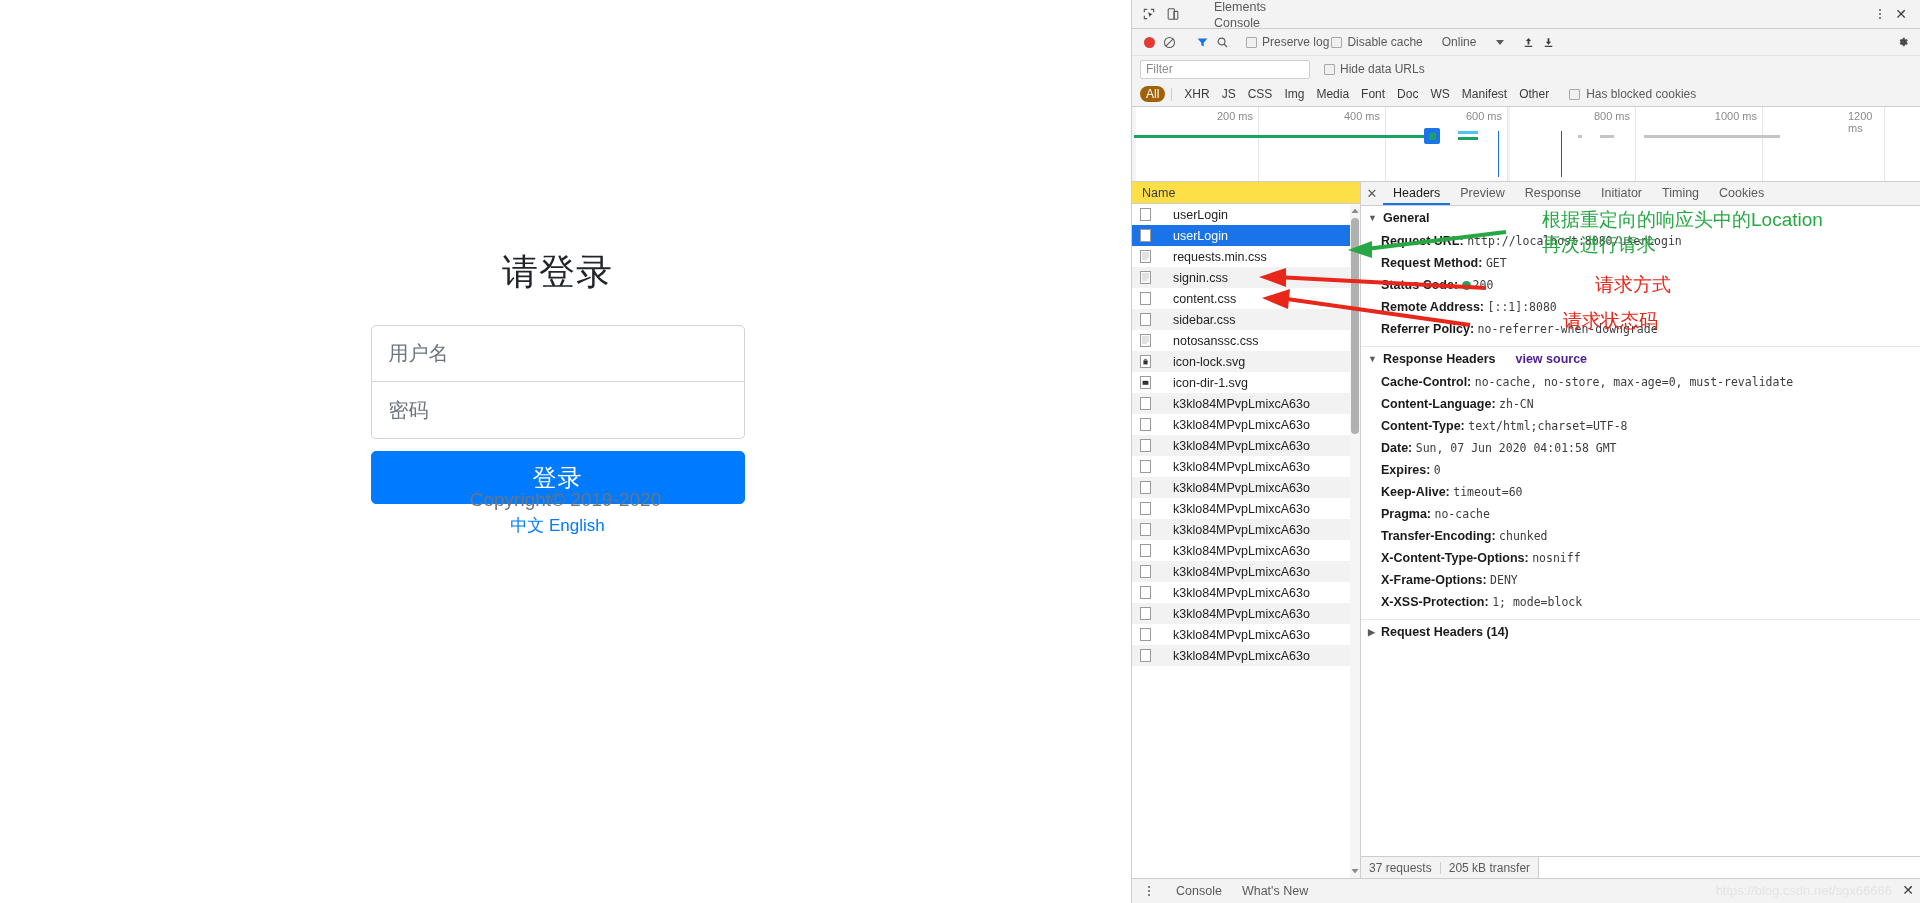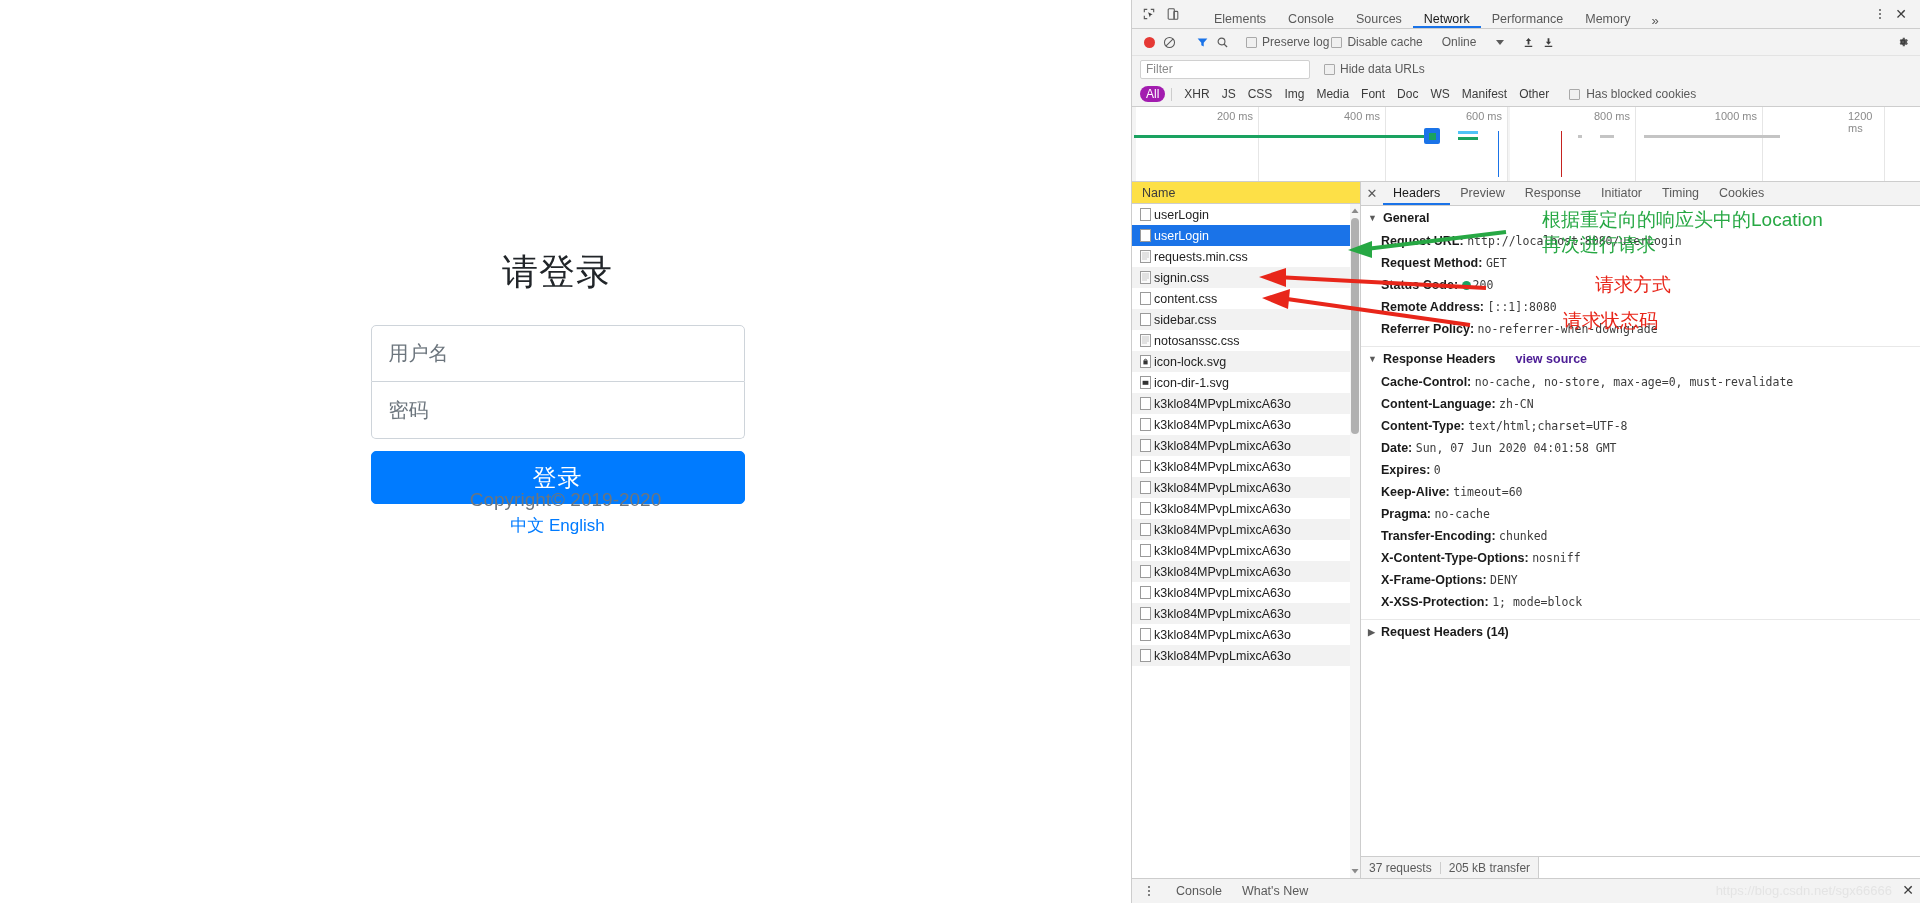--- a/index.html
+++ b/index.html
@@ -71,21 +71,21 @@
   
   .dt-tabbar {
     height: 29px; background: #f3f3f3;
     border-bottom: 1px solid #cdcdcd;
     display: flex; align-items: stretch; flex: 0 0 29px;
   }
   .dt-tool-icons { display: flex; align-items: center; padding: 0 4px 0 8px; gap: 6px; }
   .ic { width: 18px; height: 18px; display: flex; align-items: center; justify-content: center; cursor: pointer; }
   .ic svg { display: block; }
   .vsep { width: 1px; background: #cdcdcd; margin: 6px 5px; }
-  .dt-tabs { display: flex; align-items: flex-end; }
+  .dt-tabs { display: flex; align-items: flex-start; flex-direction: column; }
   .dt-tab {
     padding: 0 11px; display: flex; align-items: center;
     font-size: 12.5px; color: #5a5a5a; cursor: pointer;
     border-bottom: 2px solid transparent; white-space: nowrap;
   }
   .dt-tab.active { color: #1a1a1a; border-bottom-color: #1a73e8; }
   .dt-chevrons { padding: 0 10px; display: flex; align-items: center; font-size: 13px; cursor: pointer; color: #5a5a5a; }
   .dt-tabbar-right { margin-left: auto; display: flex; align-items: center; padding-right: 7px; }
   .dt-tabbar-right .vsep { margin: 6px 6px; }
   .kebab { width: 18px; display: flex; flex-direction: column; align-items: center; gap: 2px; cursor: pointer; }
@@ -126,21 +126,21 @@
   
   .type-row {
     height: 25px; flex: 0 0 25px; display: flex; align-items: center;
     gap: 0px; padding: 0 8px; background: #f3f3f3;
     border-bottom: 1px solid #cdcdcd;
   }
   .type-chip {
     font-size: 12px; color: #3c3c3c; padding: 1px 6px;
     border-radius: 8px; cursor: pointer; white-space: nowrap;
   }
-  .type-chip.active { background: #a21caf; color: #fff; }
+  .type-chip.active { background: #a16207; color: #fff; }
   .type-sep { width: 1px; height: 13px; background: #cdcdcd; margin: 0 6px; }
   .type-row .cb-lbl { margin-left: 14px; gap: 6px; }
 
   
   .overview {
     flex: 0 0 75px; height: 75px; background: #fff;
     border-bottom: 1px solid #cdcdcd; position: relative; overflow: hidden;
   }
   .ov-grid { position: absolute; inset: 0; }
   .ov-tick { position: absolute; top: 0; bottom: 0; width: 1px; background: #e6e6e6; }
@@ -163,21 +163,21 @@
 
   
   .req-list { flex: 0 0 229px; width: 229px; display: flex; flex-direction: column; border-right: 1px solid #cdcdcd; background: #fff; min-height: 0; }
   .req-head {
     height: 22px; flex: 0 0 22px; display: flex; align-items: center;
     padding-left: 10px; font-size: 12.5px; color: #3c3c3c;
     background: #fde047; border-bottom: 1px solid #cdcdcd;
   }
   .req-rows { flex: 1 1 auto; overflow: hidden; position: relative; }
   .req-row {
-    height: 21px; display: flex; align-items: center; gap: 3px;
+    height: 21px; display: flex; align-items: center; gap: 22px;
     padding-left: 8px; font-size: 12.5px; color: #222;
     white-space: nowrap; cursor: pointer;
   }
   .req-row.odd { background: #f2f2f2; }
   .req-row.sel { background: #1a73e8; color: #fff; }
   .doc-ic { width: 11px; height: 13px; flex: 0 0 11px; position: relative; }
   .doc-ic svg { display: block; }
   .req-scrollbar { position: absolute; right: 0; top: 0; width: 10px; bottom: 0; background: #f5f5f5; }
   .req-thumb { position: absolute; right: 1px; width: 8px; background: #b0b0b0; border-radius: 4px; cursor: pointer; }
   .sb-arrow { position: absolute; right: 1px; width: 8px; height: 10px; display:flex;align-items:center;justify-content:center; }

